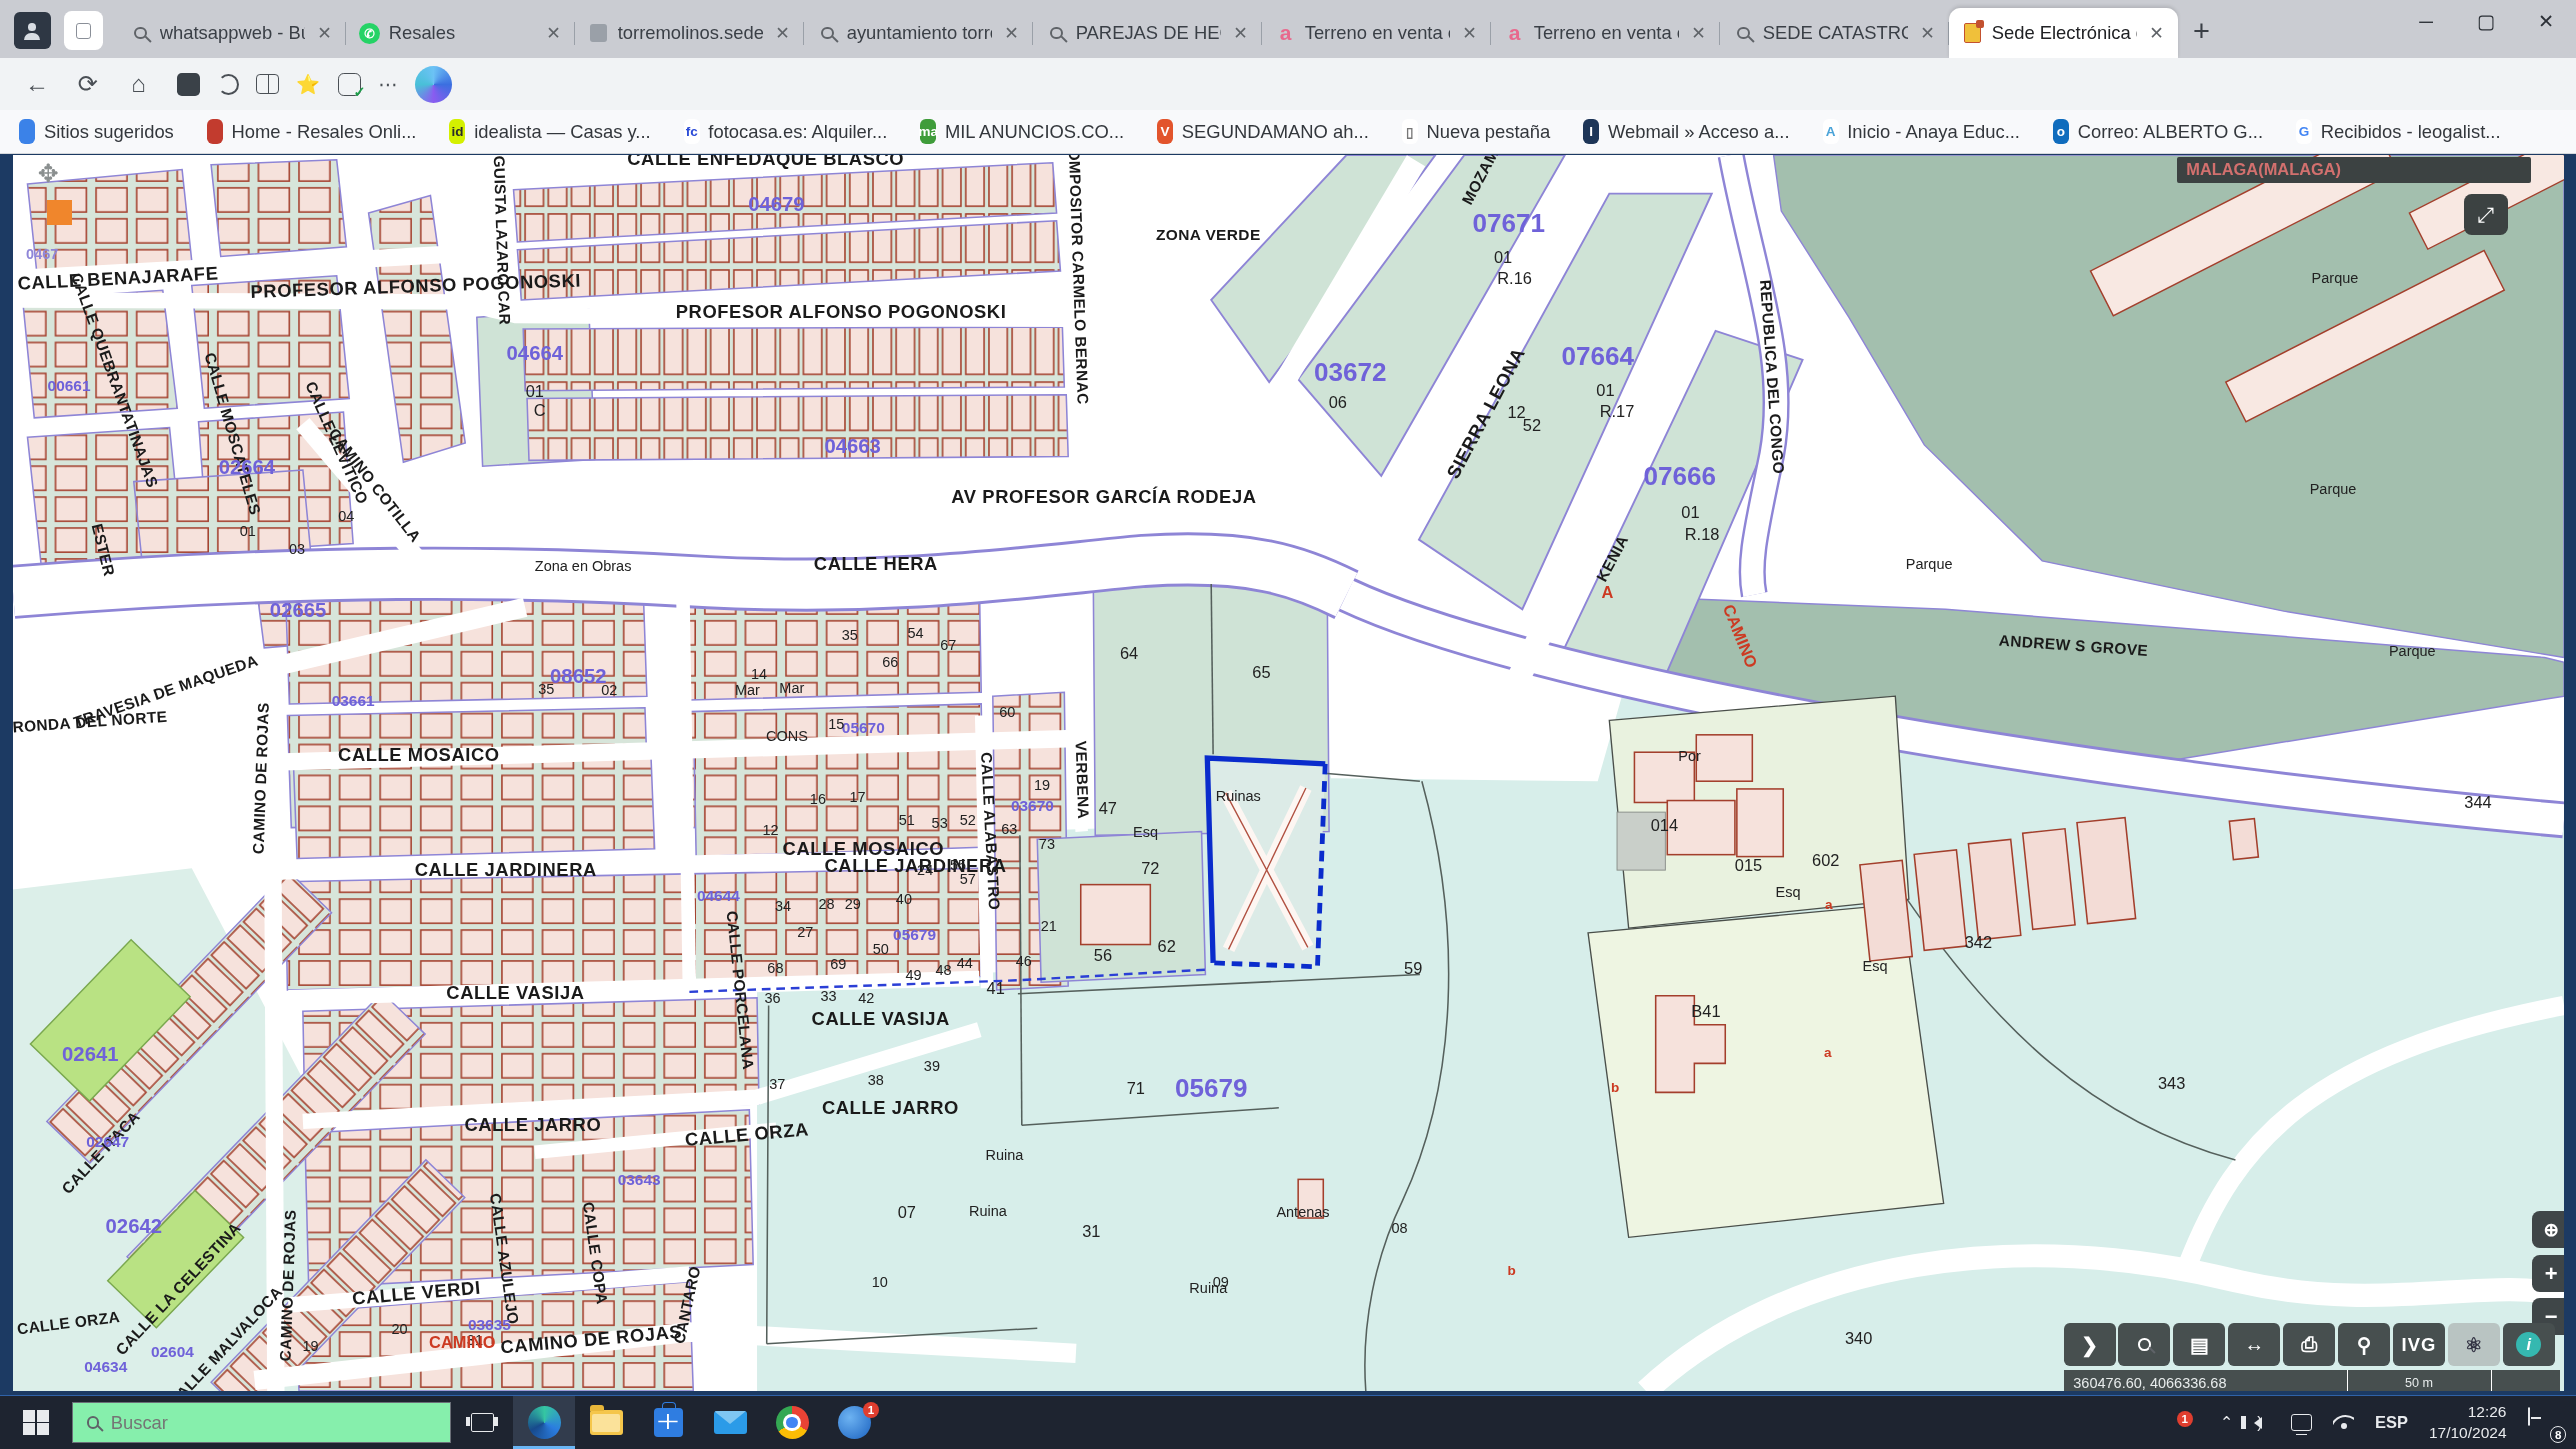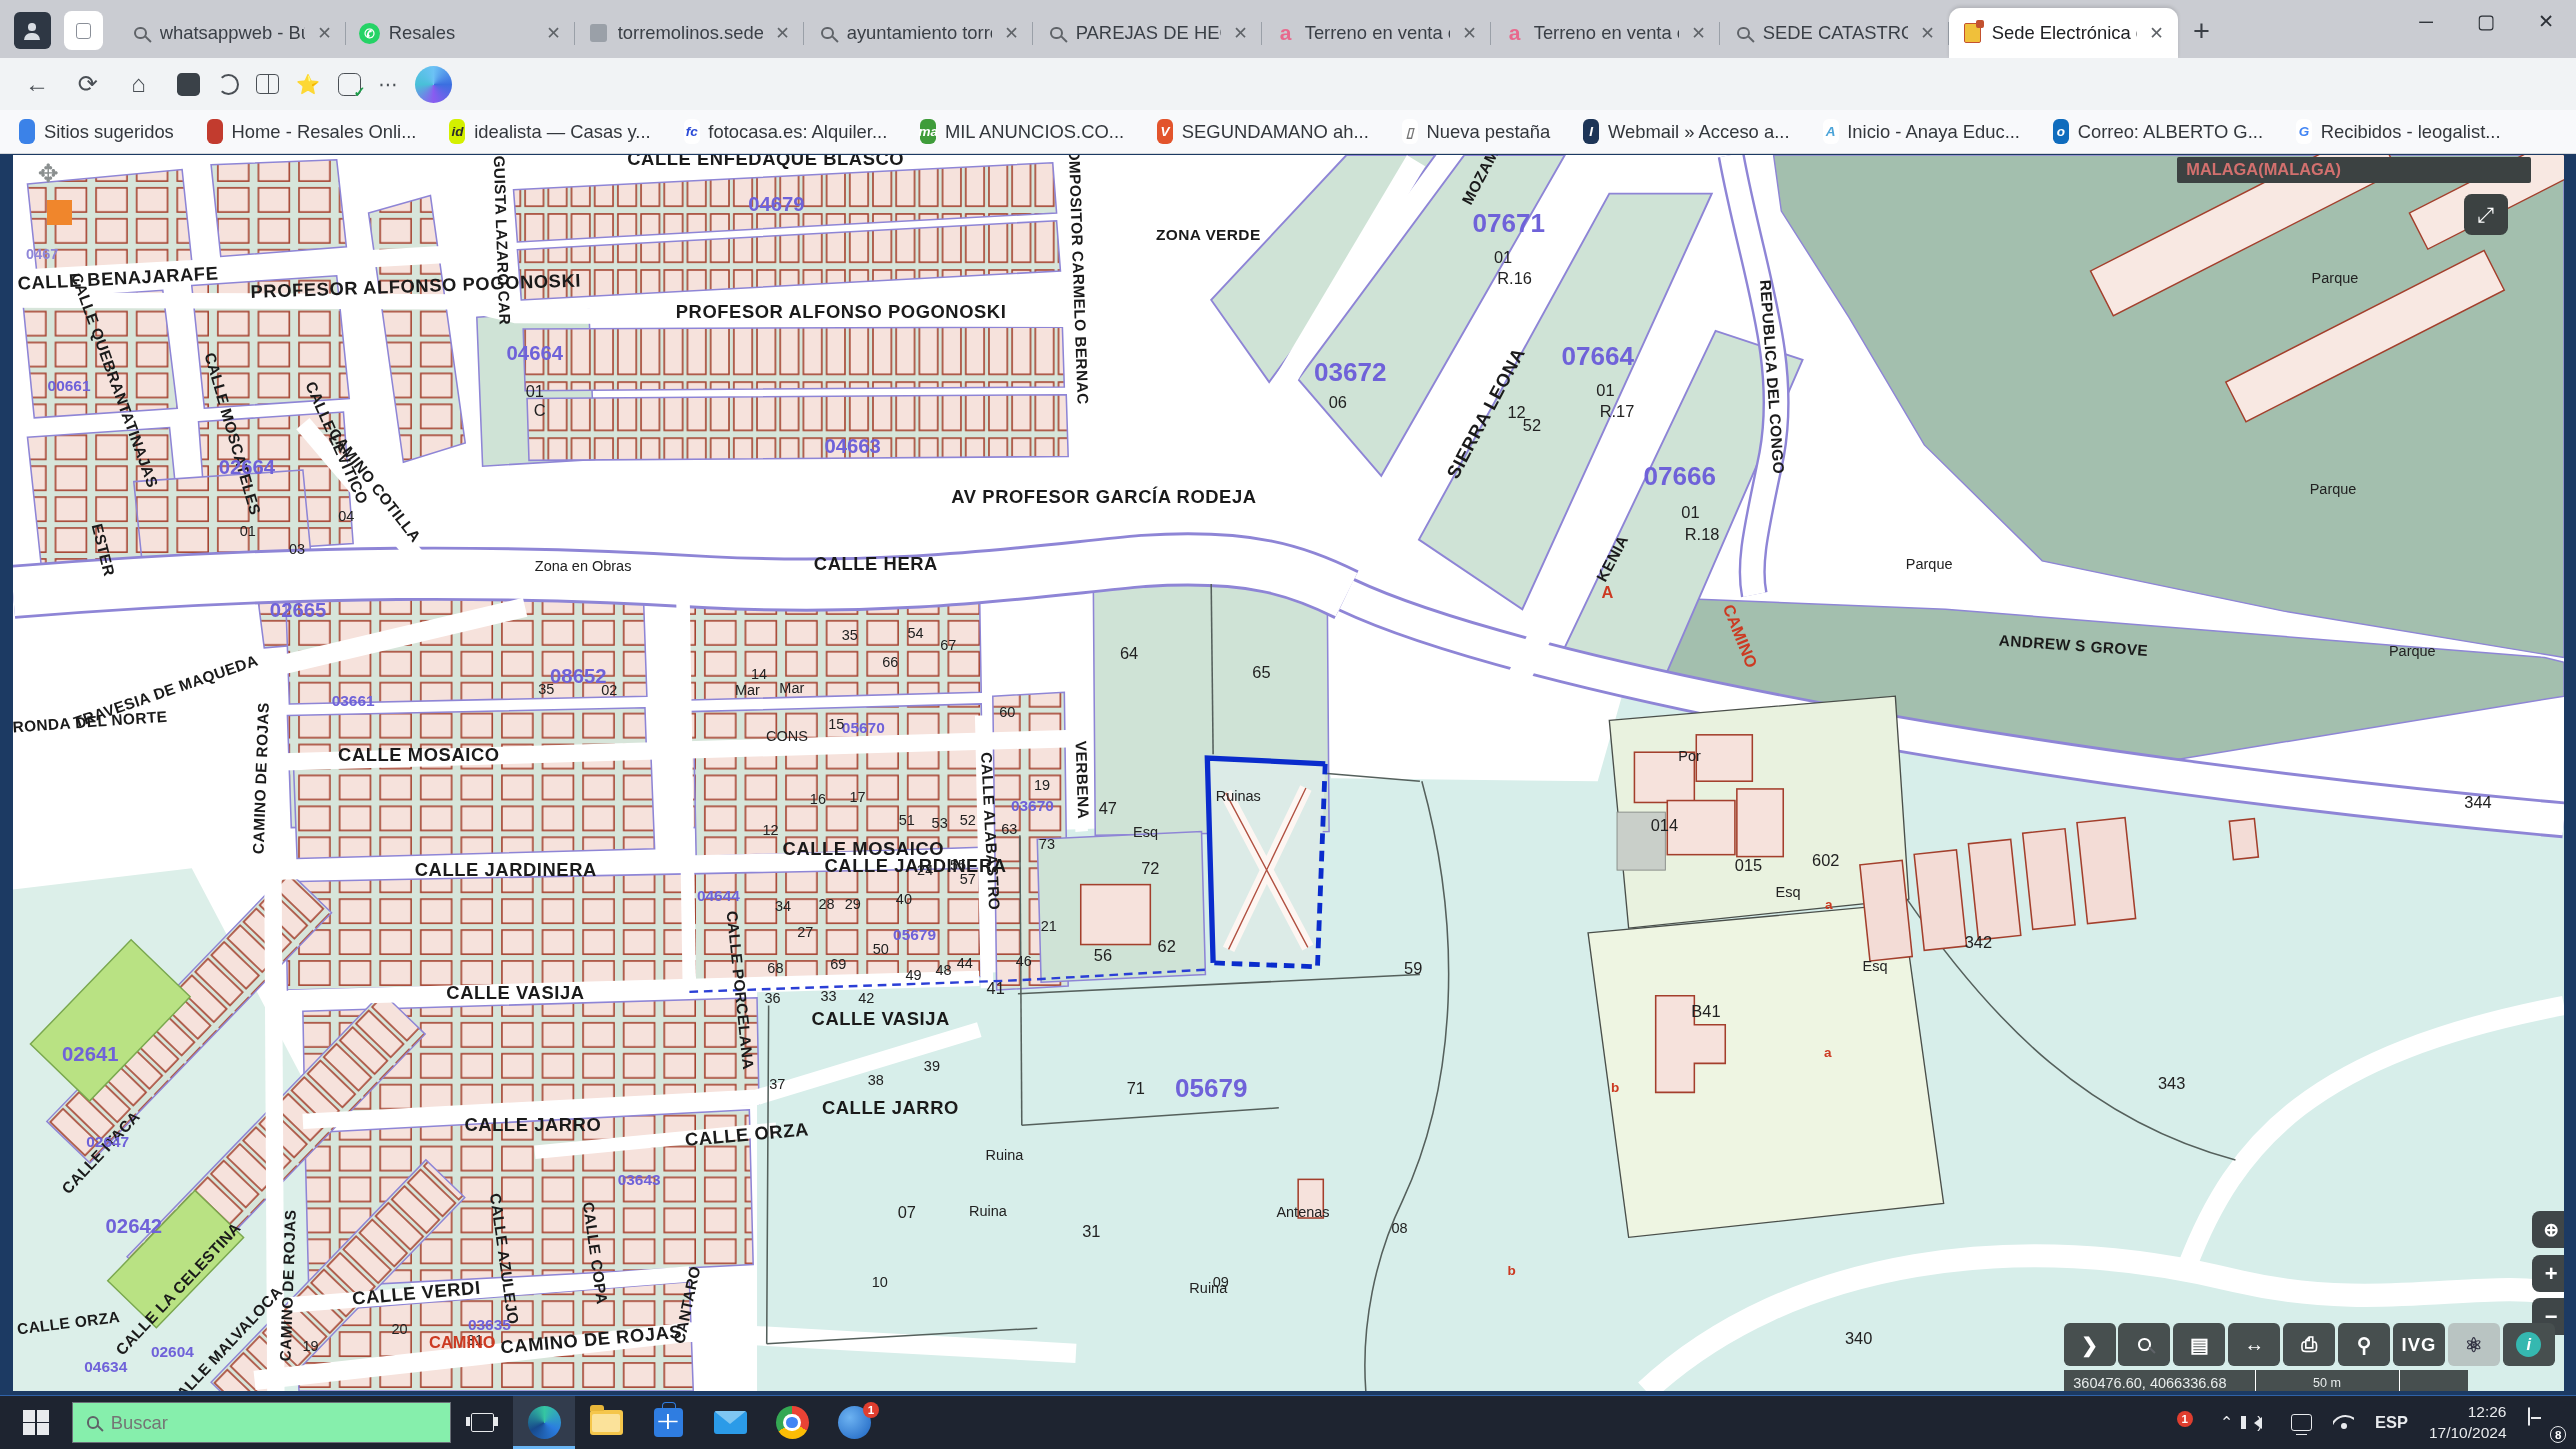--- a/index.html
+++ b/index.html
@@ -49,41 +49,41 @@
   .ring { width:21px; height:21px; border:2.4px solid #4a4f55; border-radius:50%; border-left-color:transparent; }
   .split { width:23px; height:19.3px; border:1.9px solid #4a4f55; border-radius:3.9px; position:relative; }
   .split::after{content:"";position:absolute;left:50%;top:0;bottom:0;width:1.9px;background:#4a4f55;}
   .shieldok { width:23px; height:23px; border:1.9px solid #4a4f55; border-radius:5.8px; position:relative; }
   .shieldok::after{content:"✓";position:absolute;right:-5.8px;bottom:-5.8px;color:#1e9e4a;font-size:14.5px;font-weight:bold;}
   .copilot { width:37px; height:37px; border-radius:50%; background:conic-gradient(#6cc2f5,#3b6fe0,#8a5cf0,#49c0d8,#6cc2f5); }
 
   
   .bookmarks { position:absolute; left:0; top:110px; width:2576px; height:44px; background:#f8f9fb; border-bottom:1px solid #d5d8dc; display:flex; align-items:center; padding:0 19.3px; gap:33px; }
   .bm { display:flex; align-items:center; gap:8.7px; font-size:18.4px; color:#33373c; white-space:nowrap; }
-  .bm-ic { width:16px; height:25px; border-radius:5.8px; display:flex; align-items:center; justify-content:center; font-size:13.5px; font-weight:bold; flex:none;font-style:italic; }
+  .bm-ic { width:16px; height:25px; border-radius:5.8px; display:flex; align-items:center; justify-content:center; font-size:13.5px; font-weight:bold; flex:none; }
 
   
   .page { position:absolute; left:0; top:155px; width:2576px; height:1242px; background:#1c3a63; border-bottom:2.9px solid #2f62a8; }
   .mapwrap { position:absolute; left:12.6px; top:0; width:2551px; height:1236px; background:#fff; overflow:hidden; }
   .mapwrap svg { position:absolute; left:0; top:0; width:100%; height:100%; }
 
   .region-bar { position:absolute; left:2164px; top:1.9px; width:354px; height:26px; background:#3c4242; color:#d2706e; font-size:16.4px; font-weight:bold; display:flex; align-items:center; padding:0 9.7px; border-radius:1.9px; }
   .expand-btn { position:absolute; left:2451px; top:39px; width:44px; height:41px; background:#3c4242; border-radius:7.7px; color:#fff; display:flex; align-items:center; justify-content:center; font-size:21px; }
 
   .zoomctrl { position:absolute; left:2519px; width:39px; height:37px; background:#3f4648; border-radius:7.7px; color:#fff; display:flex; align-items:center; justify-content:center; font-size:22px; font-weight:bold; }
   .zc-target { top:1056px; font-size:18.4px; }
   .zc-in { top:1100px; }
   .zc-out { top:1143px; }
 
   .map-toolbar { position:absolute; left:2051px; top:1168px; display:flex; gap:2.9px; }
   .mt-btn { width:52px; height:43px; background:#474f4f; border-radius:5.8px; color:#fff; display:flex; align-items:center; justify-content:center; font-size:20px; font-weight:bold; }
   .mt-btn.lit { background:#b9c4c2; color:#334; }
   .mt-ivg { font-size:18.4px; letter-spacing:1px; }
   .info-dot { width:25px; height:25px; border-radius:50%; background:#35b8b0; color:#fff; font-size:16.4px; font-weight:bold; display:flex; align-items:center; justify-content:center; font-style:italic; }
-  .coordbar { position:absolute; left:2051px; top:1215px; width:404px; height:25px; background:#474f4f; color:#e8ecec; font-size:14.5px; display:flex; align-items:center; }
+  .coordbar { position:absolute; left:2051px; top:1215px; width:496px; height:25px; background:#474f4f; color:#e8ecec; font-size:14.5px; display:flex; align-items:center; }
   .coord-txt { padding:0 9.7px; flex:1; }
   .scalebox { width:145px; height:100%; border-left:1.9px solid #fff; border-right:1.9px solid #fff; display:flex; align-items:center; justify-content:center; font-size:12.6px;margin-left:13px; }
 
   .minimap { position:absolute; left:7.7px; top:1.9px; width:97px; height:108px; }
   .mm-arrows { position:absolute; left:17.4px; top:1.9px; color:#8a8f8f; font-size:25px; }
   .mm-square { position:absolute; left:27px; top:43px; width:25px; height:25px; background:#f0862c; }
   .mm-code { position:absolute; left:5.8px; top:89px; color:#8f86d8; font-weight:bold; font-size:14.5px; }
 
   
   .taskbar { position:absolute; left:0; top:1396px; width:2576px; height:53px; background:#1e2430; display:flex; align-items:center; color:#e8eaed; }

